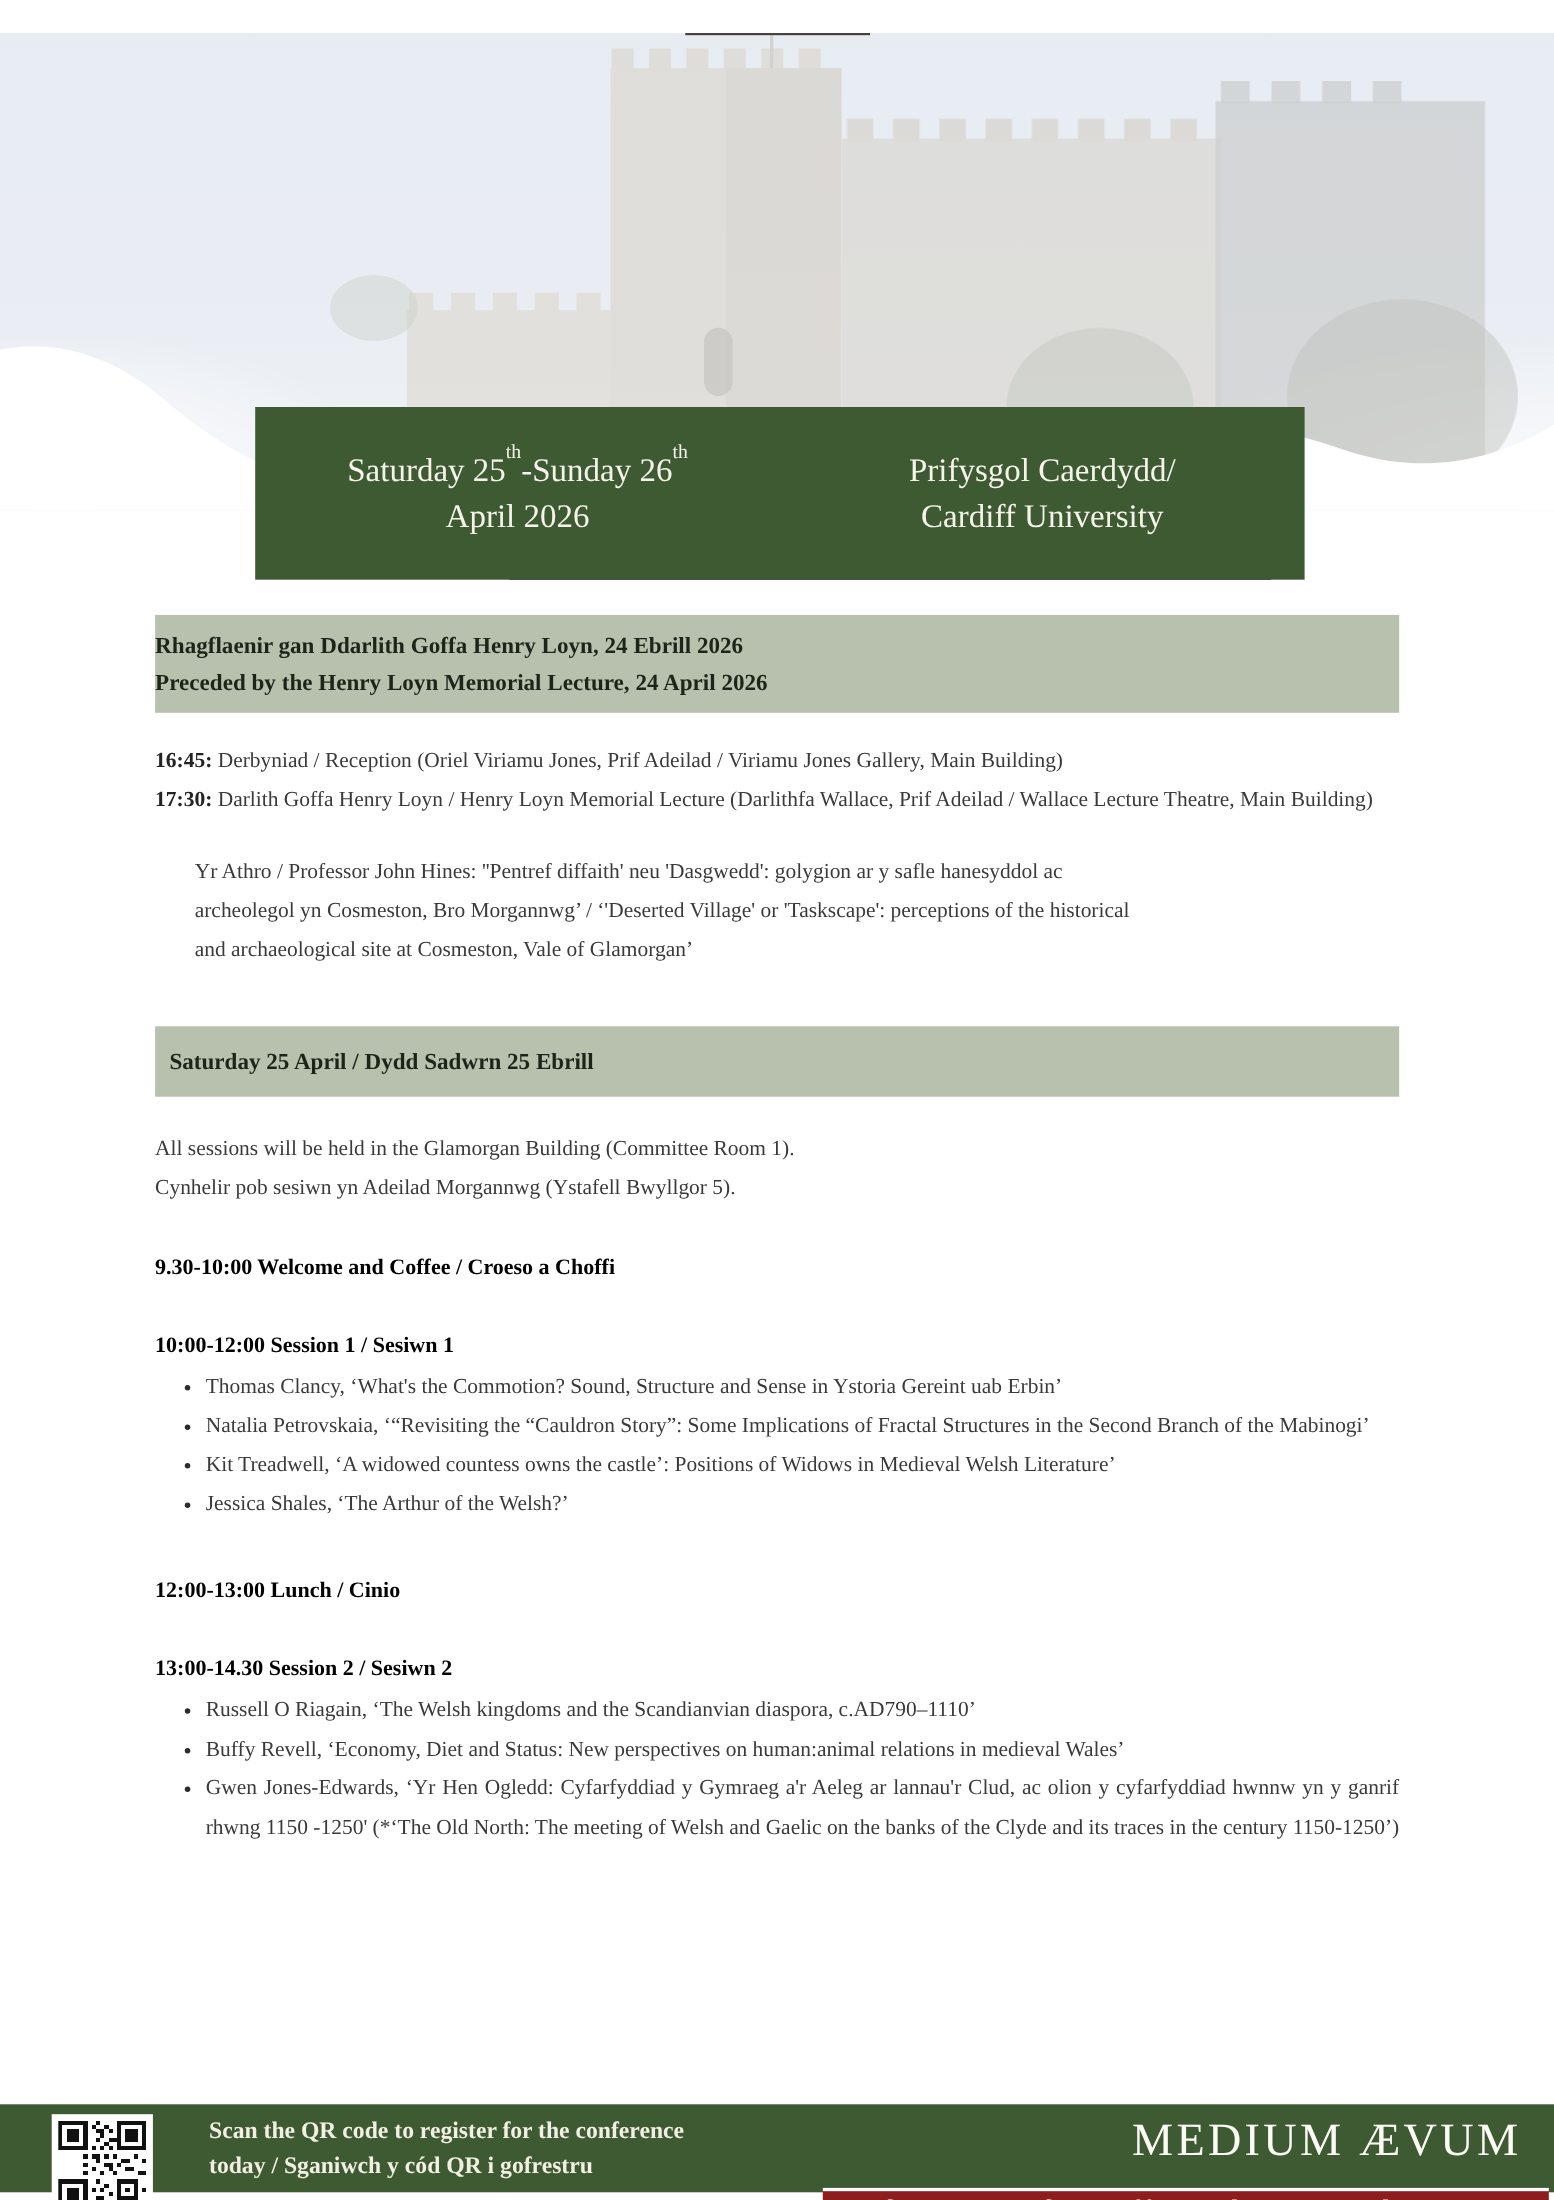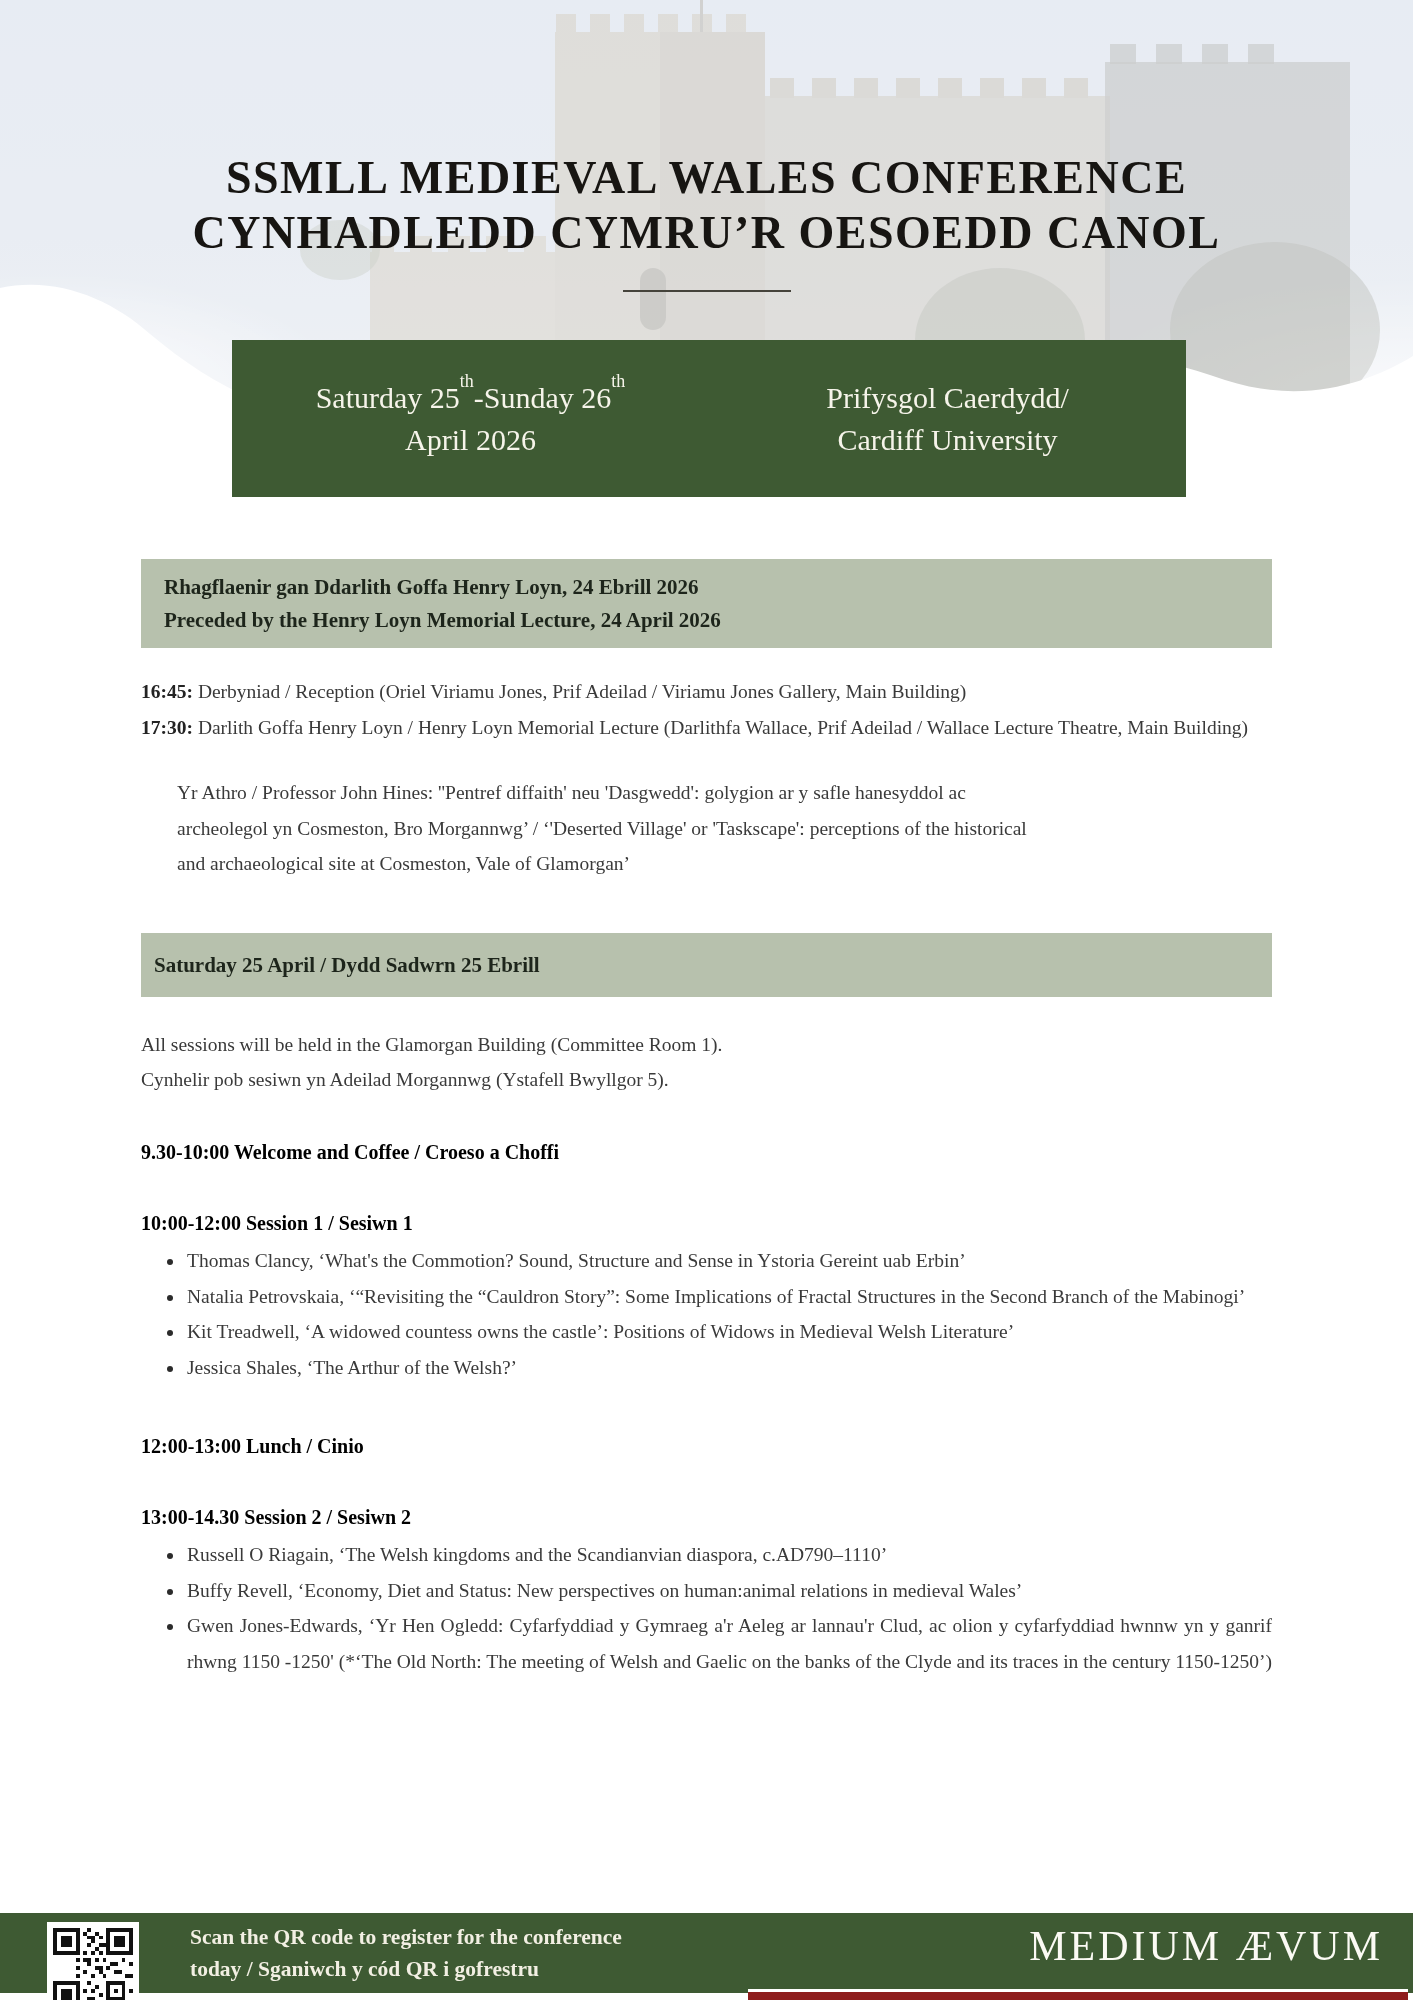--- a/index.html
+++ b/index.html
@@ -31,21 +31,21 @@
   .banner {
     position:absolute; z-index:3; top:340px; left:232px; width:954px; height:157px;
     background:#3e5a33; color:#f6f4ea; display:flex; align-items:center;
   }
   .banner-half { flex:1; text-align:center; font-size:30px; line-height:1.4; }
   .banner sup { font-size:18px; position:relative; top:-0.55em; }
   
   .content { position:absolute; top:497px; left:141px; width:1131px; }
   .section-bar {
     background:#b7c1ad; color:#1d251b; font-weight:bold;
-    font-size:21px; line-height:1.55; padding:12px 23px;
+    font-size:21px; line-height:1.55; padding:12px 0;
   }
   .bar-prelude { margin-top:62px; }
   .bar-saturday { margin-top:52px; padding:16px 13px; }
   .events { margin-top:26px; font-size:19.5px; line-height:1.83; }
   .events p { margin:0; }
   .events b { color:#232323; }
   .lecture-abstract { margin:30px 0 0 36px; width:866px; font-size:19.5px; line-height:1.8; }
   .venue-note { margin-top:30px; font-size:19.5px; line-height:1.8; }
   h3 { font-size:20px; font-weight:bold; color:#000000; }
   .h-welcome  { margin-top:44px; }
@@ -127,24 +127,20 @@
           <ellipse cx="1275" cy="330" rx="105" ry="88" fill="#676c5b" opacity="0.5"></ellipse>
           <ellipse cx="340" cy="250" rx="40" ry="30" fill="#8a9077" opacity="0.45"></ellipse>
         </g>
 
         <rect x="0" y="0" width="1413" height="434" fill="#ffffff" opacity="0.42"></rect>
 
         <path d="M0,288 C55,276 110,298 150,334 C205,380 262,412 345,426 C480,448 620,430 760,432 C900,434 975,402 1040,372 C1100,345 1162,358 1225,380 C1305,406 1370,382 1413,356 L1413,434 L0,434 Z" fill="#ffffff"></path>
       </svg>
     </div>
 
-    <h1 class="conference-title">
-      <span>SSMLL MEDIEVAL WALES CONFERENCE</span><br>
-      <span>CYNHADLEDD CYMRU’R OESOEDD CANOL</span>
-    </h1>
     <div class="title-divider"></div>
 
     <div class="banner">
       <div class="banner-half">
         <span><span>Saturday 25</span><sup>th</sup><span>-Sunday 26</span><sup>th</sup></span><br>
         <span>April 2026</span>
       </div>
       <div class="banner-half">
         <span>Prifysgol Caerdydd/</span><br>
         <span>Cardiff University</span>

